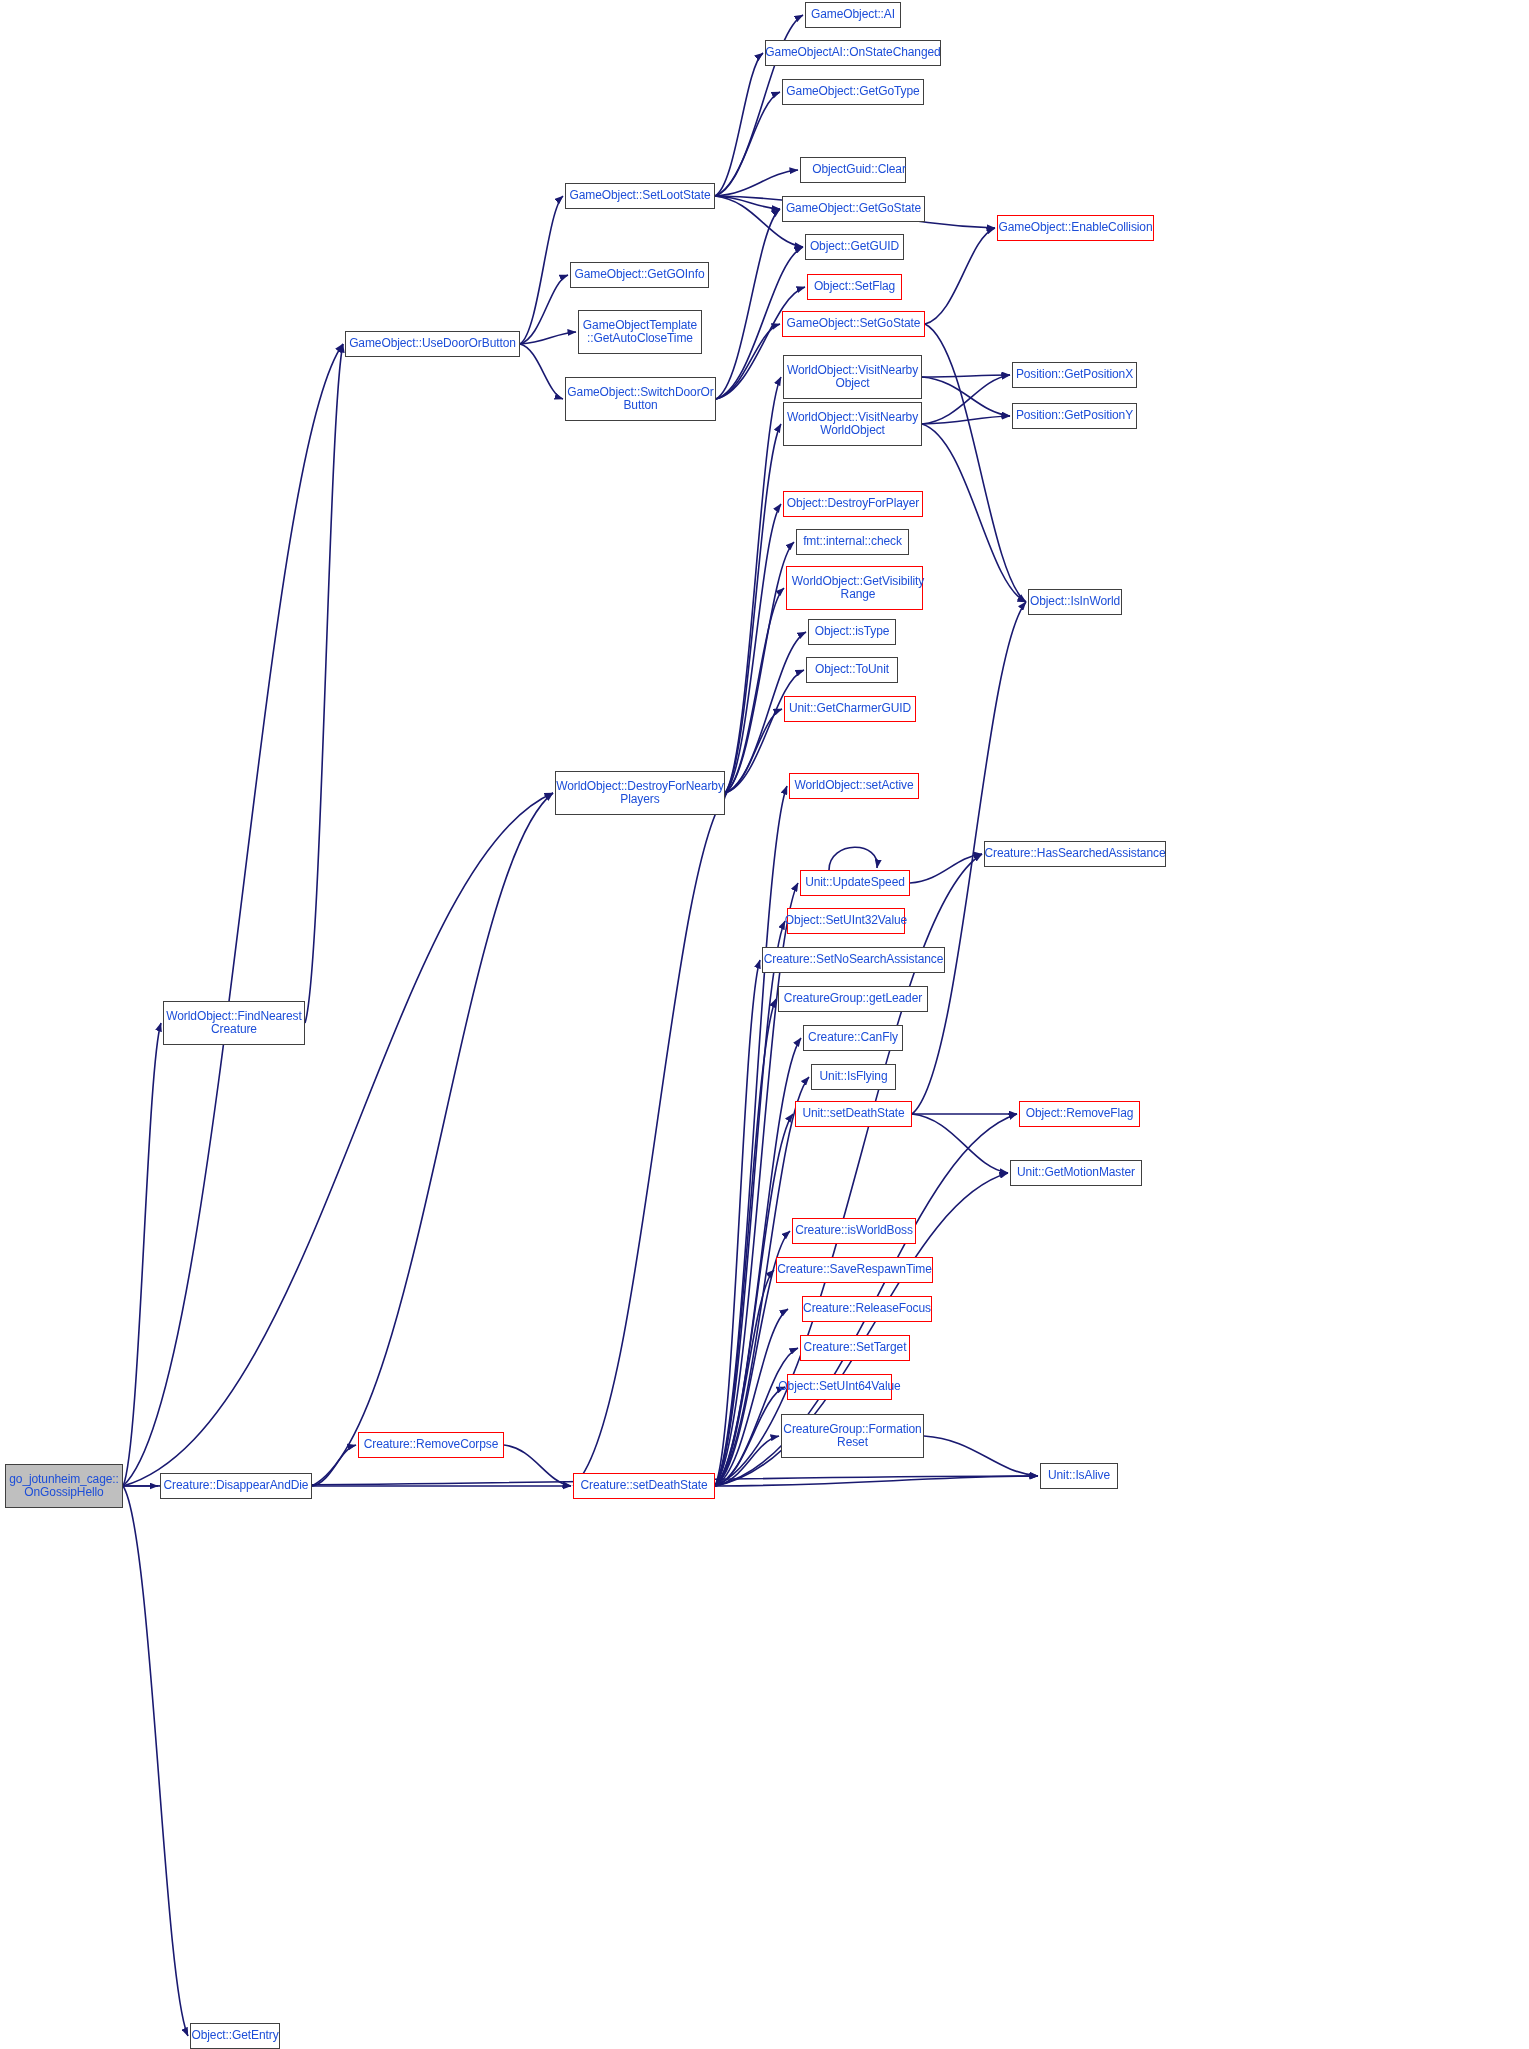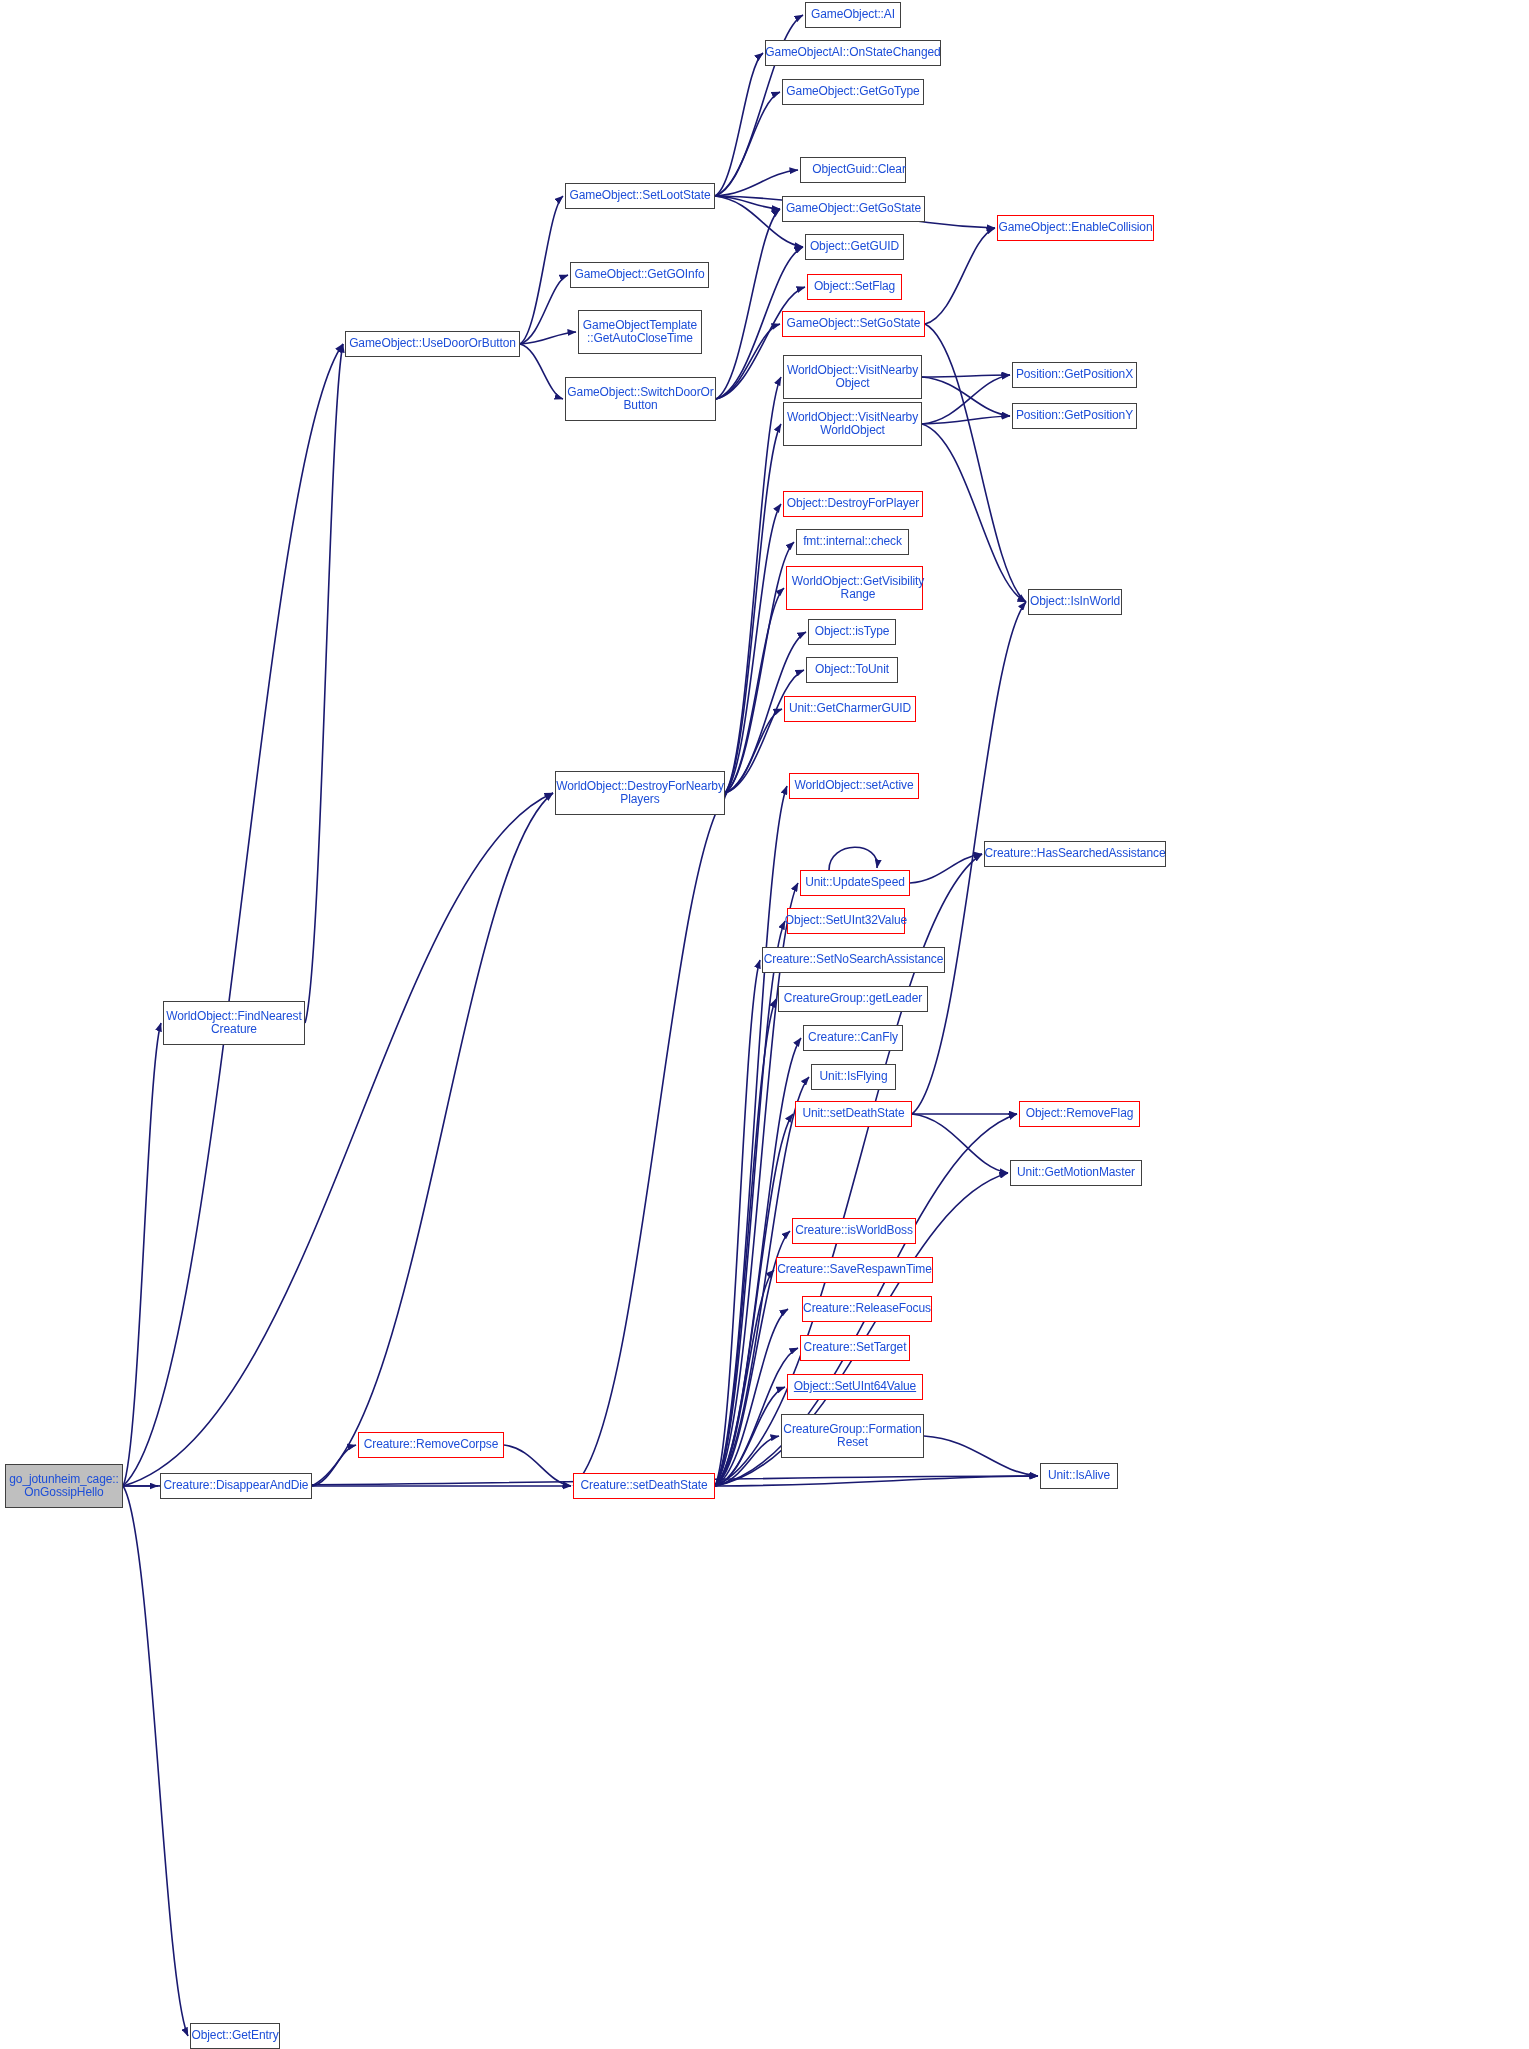--- a/index.html
+++ b/index.html
@@ -175,18 +175,18 @@
       <div class="node" style="left: 778px; top: 986px; width: 150px; height: 26px;">CreatureGroup::getLeader</div>
       <div class="node" style="left: 803px; top: 1025px; width: 100px; height: 26px;">Creature::CanFly</div>
       <div class="node" style="left: 811px; top: 1064px; width: 85px; height: 26px;">Unit::IsFlying</div>
       <div class="node red" style="left: 795px; top: 1101px; width: 117px; height: 26px;">Unit::setDeathState</div>
       <div class="node red" style="left: 1019px; top: 1101px; width: 121px; height: 26px;">Object::RemoveFlag</div>
       <div class="node" style="left: 1010px; top: 1160px; width: 132px; height: 26px;">Unit::GetMotionMaster</div>
       <div class="node red" style="left: 792px; top: 1218px; width: 124px; height: 26px;">Creature::isWorldBoss</div>
       <div class="node red" style="left: 776px; top: 1257px; width: 157px; height: 26px;">Creature::SaveRespawnTime</div>
       <div class="node red" style="left: 790px; top: 1296px; width: 130px; height: 26px; margin-left: 12px;">Creature::ReleaseFocus</div>
       <div class="node red" style="left: 800px; top: 1335px; width: 110px; height: 26px;">Creature::SetTarget</div>
-      <div class="node red" style="left: 787px; top: 1374px; width: 136px; height: 26px; text-decoration: underline;">Object::SetUInt64Value</div>
+      <div class="node red" style="left: 787px; top: 1374px; width: 105px; height: 26px;">Object::SetUInt64Value</div>
       <div class="node" style="left: 781px; top: 1414px; width: 143px; height: 44px;">CreatureGroup::Formation
 Reset</div>
       <div class="node" style="left: 1040px; top: 1463px; width: 78px; height: 26px;">Unit::IsAlive</div>
     </div>
 </div>
 
 </body></html>

